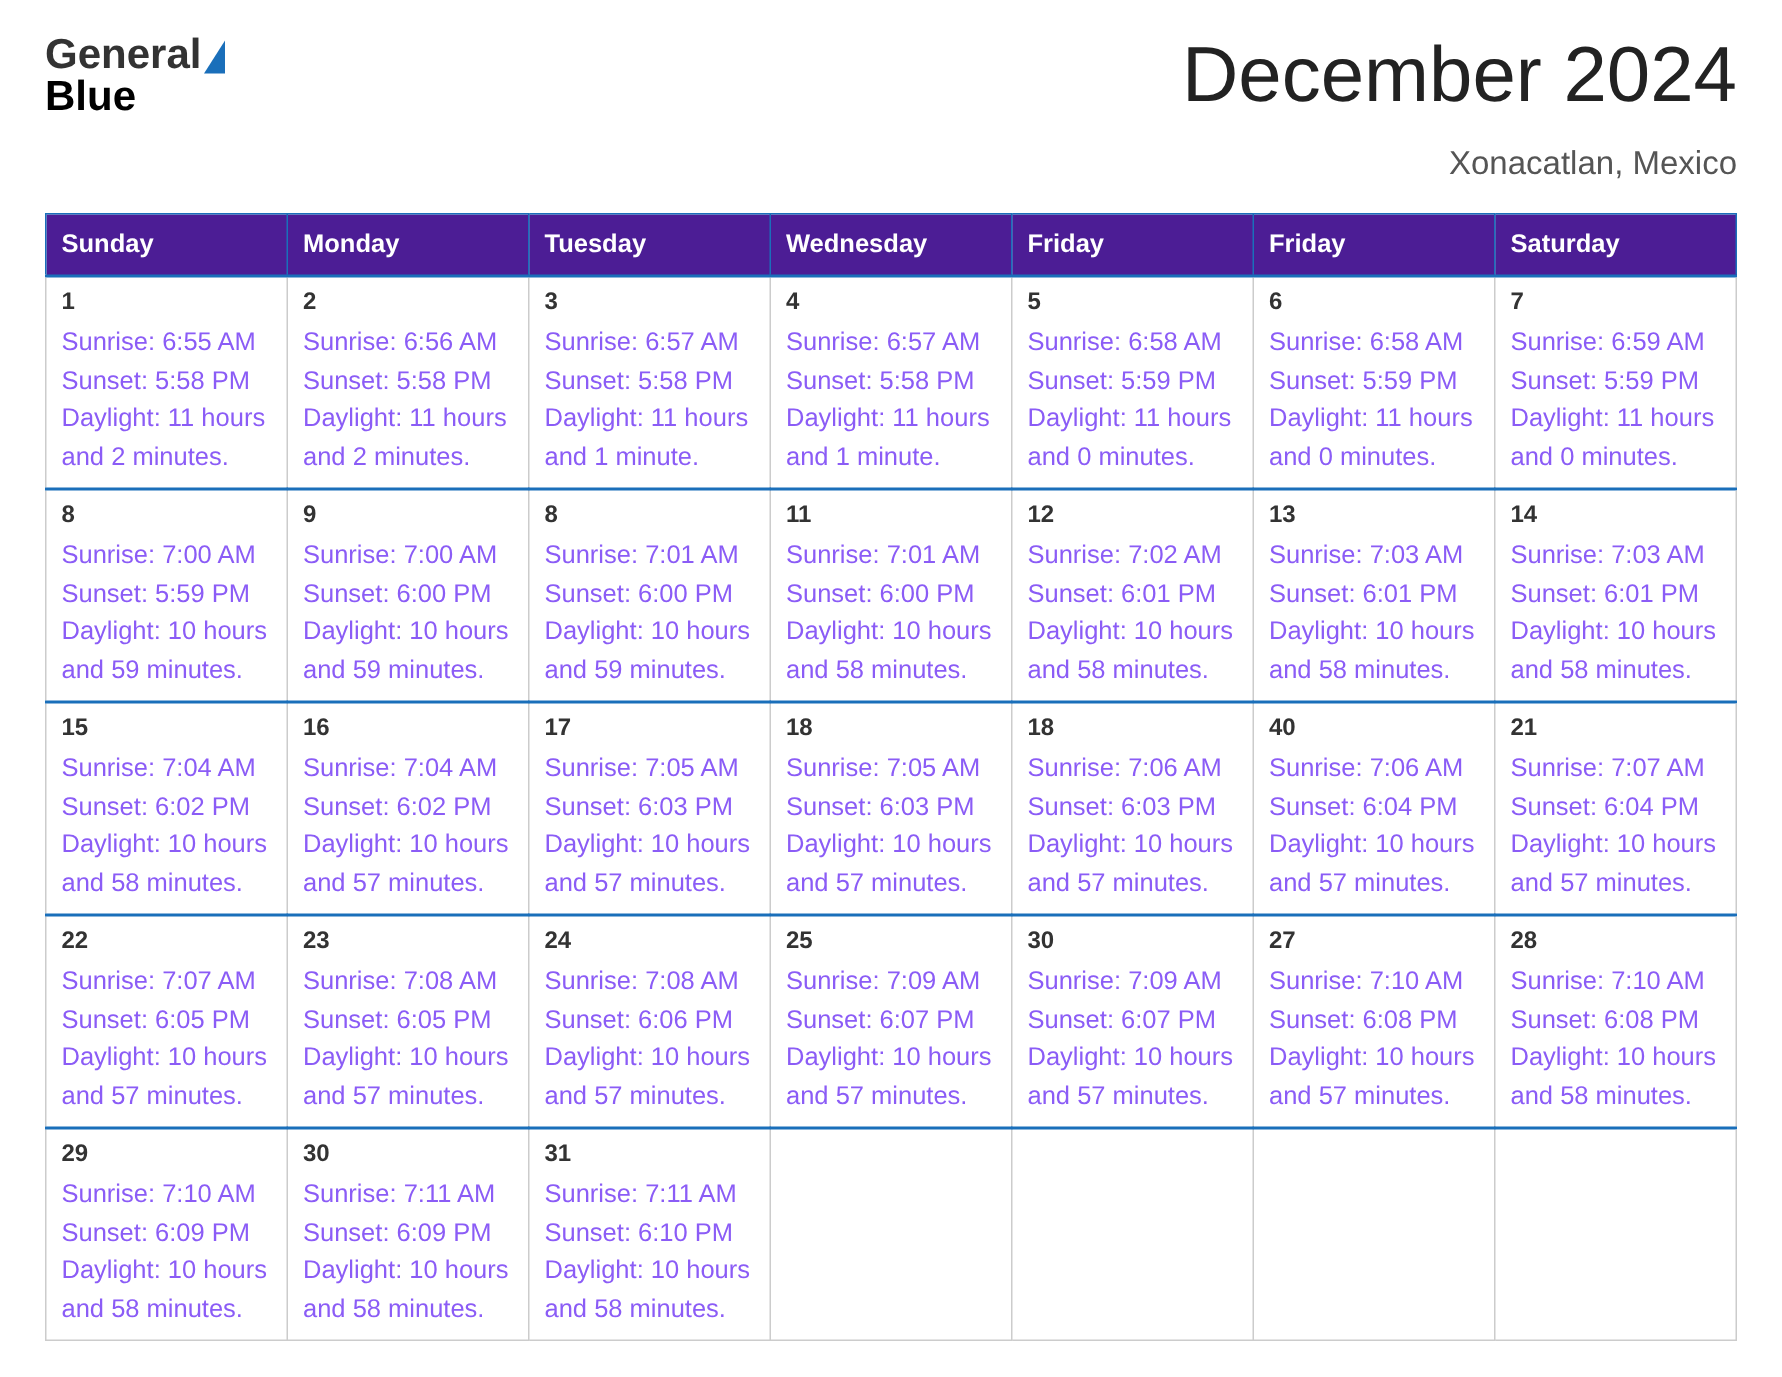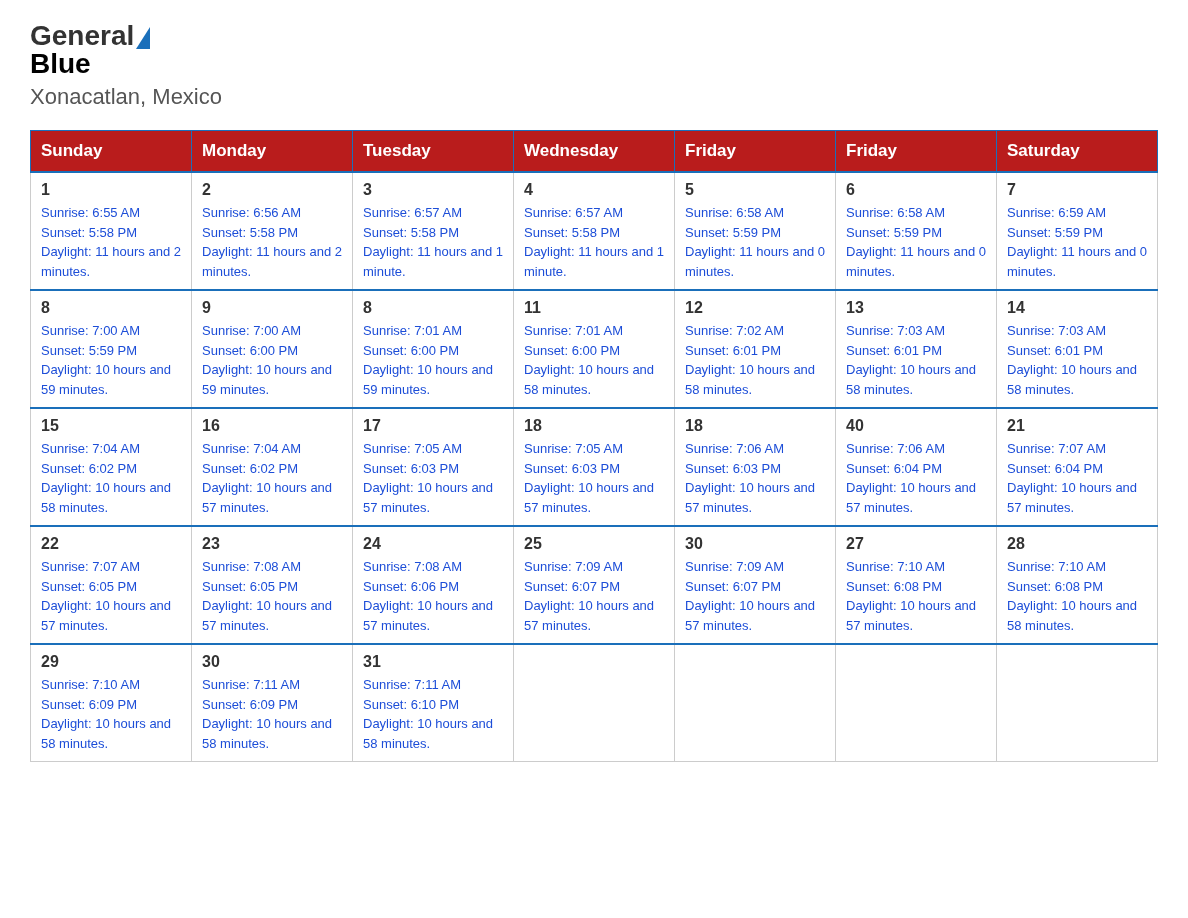--- a/index.html
+++ b/index.html
@@ -8,21 +8,20 @@
       background: #fff;
       width: 1188px;
       min-height: 918px;
       padding: 20px 30px;
     }
     .header {
       display: flex;
       justify-content: space-between;
       align-items: flex-start;
       margin-bottom: 20px;
-      flex-direction: column;
     }
     .logo {
       display: flex;
       flex-direction: column;
       align-items: flex-start;
     }
     .logo-top {
       display: flex;
       align-items: center;
     }
@@ -50,29 +49,29 @@
       text-align: right;
     }
     .month-title {
       font-size: 52px;
       font-weight: normal;
       color: #222;
     }
     .location {
       font-size: 22px;
       color: #555;
-      margin-top: 4px;
+      margin-top: 16px;
     }
     table {
       width: 100%;
       border-collapse: collapse;
       table-layout: fixed;
     }
     thead th {
-      background-color: #b91c1c;
+      background-color: #4c1d95;
       color: #fff;
       font-size: 17px;
       font-weight: bold;
       padding: 10px 10px;
       text-align: left;
       border: 1px solid #1a6fba;
     }
     tbody td {
       vertical-align: top;
       padding: 8px 10px;
@@ -84,40 +83,41 @@
     tbody tr {
       border-top: 2px solid #1a6fba;
     }
     .day-num {
       font-size: 16px;
       font-weight: bold;
       display: block;
       margin-bottom: 4px;
     }
     .day-info {
-      font-size: 13px;
+      font-size: 17px;
       line-height: 1.5;
-      color: #1d4ed8;
+      color: #8b5cf6;
     }
     .empty-cell {
       background: #fff;
     }
   </style>
 </head>
 <body>
 
 <div class="header">
   <div class="logo">
     <div class="logo-top">
       <span class="logo-general">General</span>
       <div class="logo-triangle"></div>
     </div>
     <span class="logo-blue">Blue</span>
   </div>
   <div class="title-section">
+    <div class="month-title">December 2024</div>
     <div class="location">Xonacatlan, Mexico</div>
   </div>
 </div>
 
 <table>
   <thead>
     <tr>
     <th>Sunday</th>
         <th>Monday</th>
         <th>Tuesday</th>

